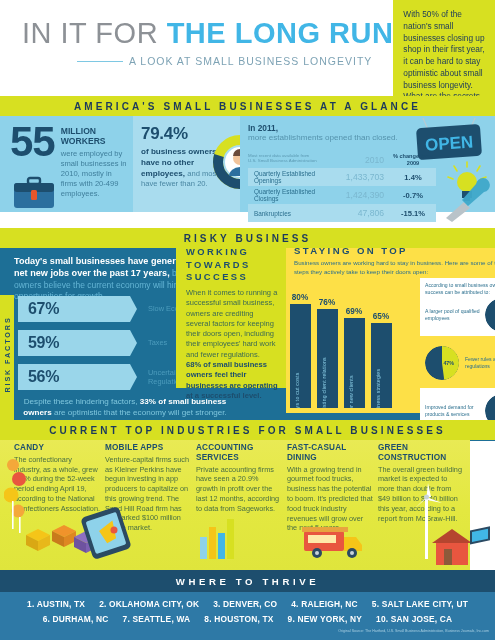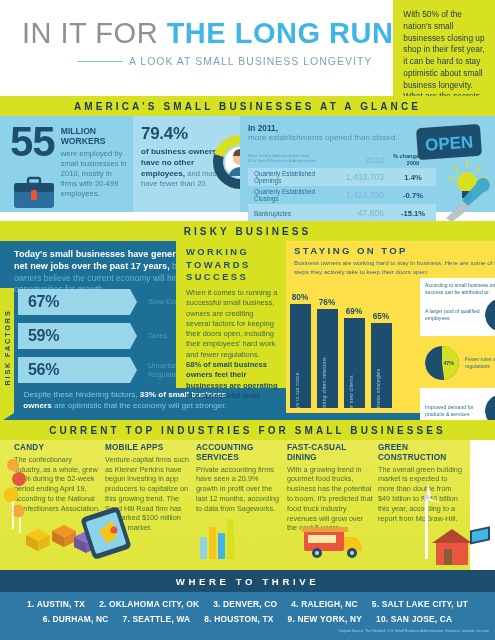--- a/index.html
+++ b/index.html
@@ -279,21 +279,21 @@
         <line x1="46" y1="17" x2="41" y2="19"></line>
       </g>
       <circle cx="27" cy="22" r="10" fill="#d7e021"></circle>
       <rect x="22" y="31" width="10" height="7" fill="#1d4e6e"></rect>
       <rect x="24" y="38" width="6" height="3" fill="#1d4e6e"></rect>
       <path d="M6 58 L24 42 L30 48 L12 62 Z" fill="#b9c3c9"></path>
       <path d="M28 46 L44 32 a7 7 0 1 0 -8 -8 L22 40 Z" fill="#3fa8c9" opacity="0.95"></path>
     </svg>
   </div>
 
-  <div class="banner" style="margin-top:9px;">RISKY BUSINESS</div>
+  <div class="banner" style="margin-top:16px;">RISKY BUSINESS</div>
 
   <div class="risky">
     <div class="risky-inner">
       <div class="risky-lede">
         <b>Today's small businesses have generated 65% of net new jobs over the past 17 years,</b>
         <span>but many owners believe the current economy will hinder their opportunities for growth.</span>
       </div>
     </div>
 
     <div class="rf-label">

